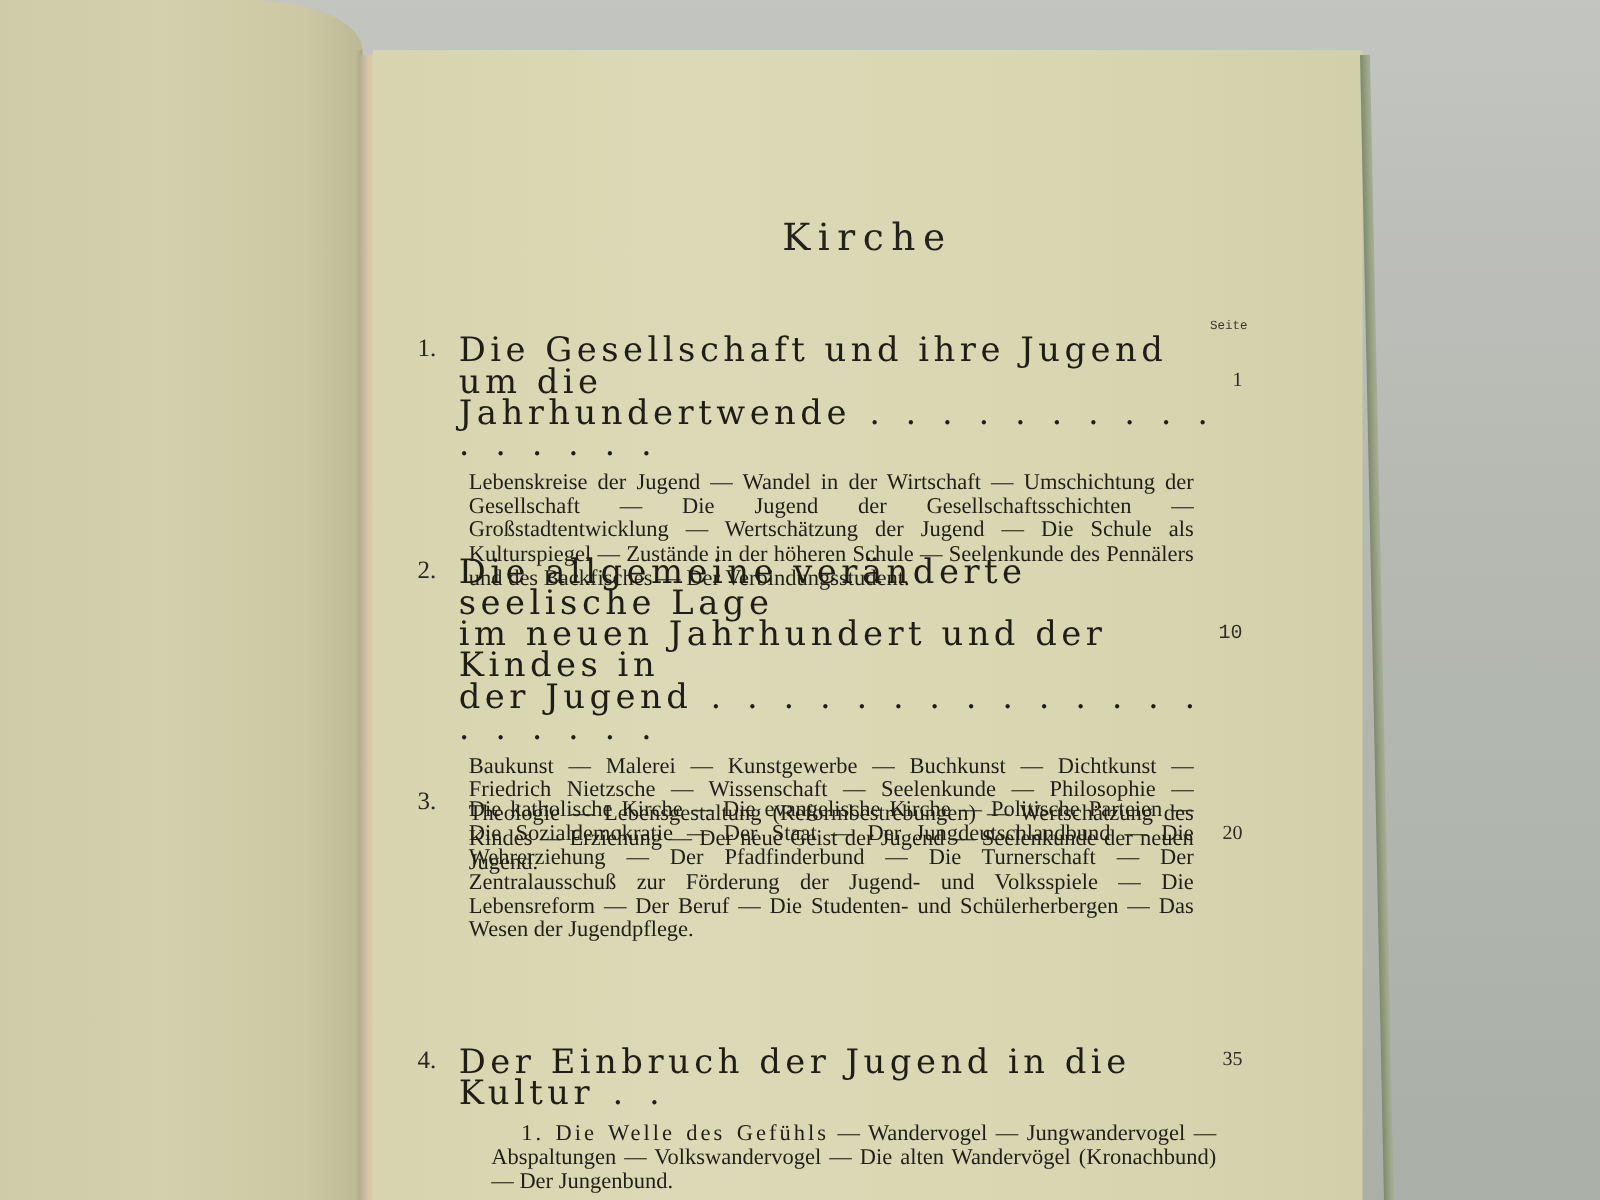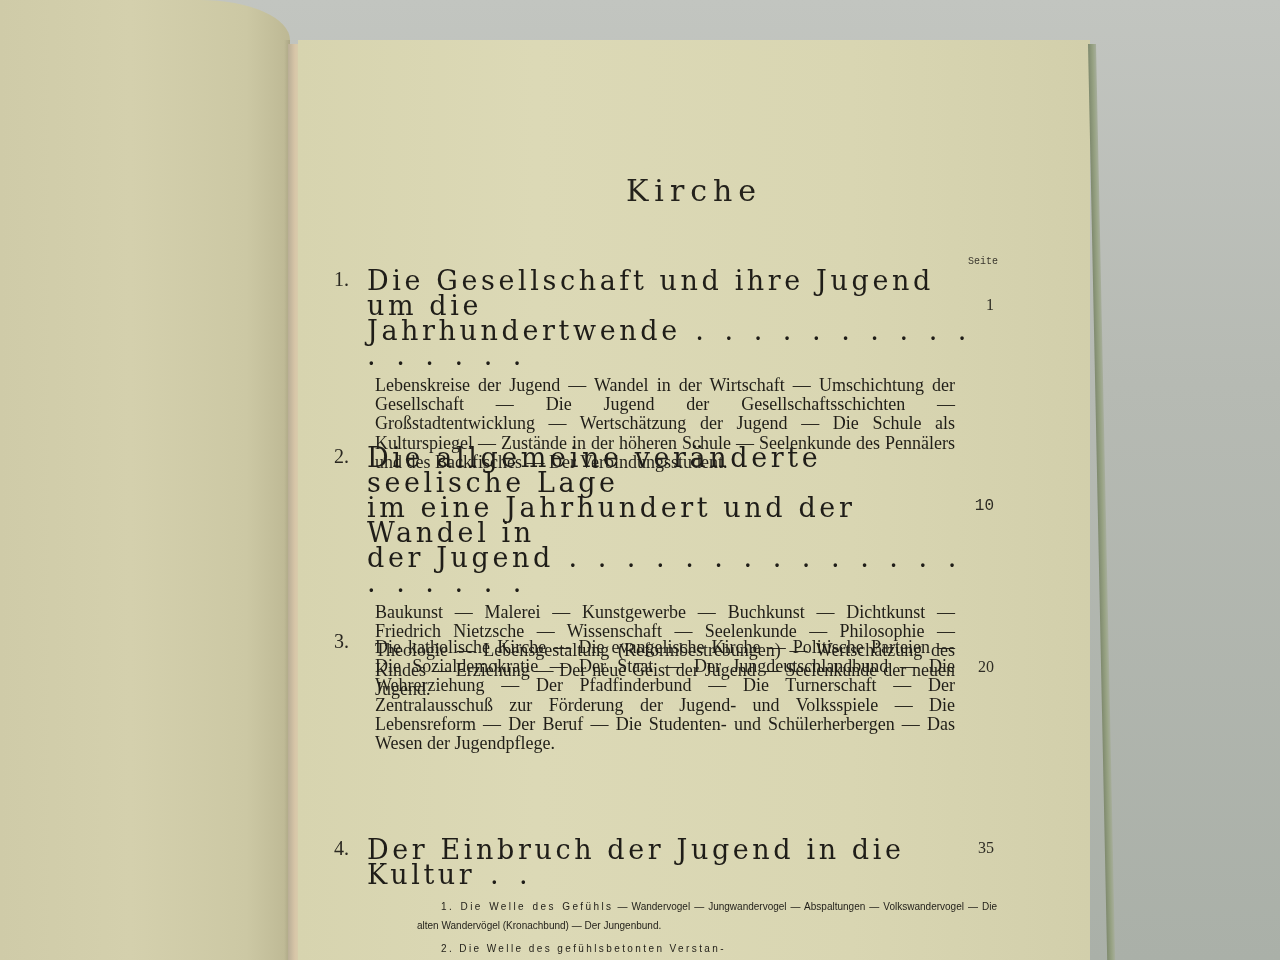--- a/index.html
+++ b/index.html
@@ -53,22 +53,22 @@
   .entry .head .leader { letter-spacing:6px; }
   .entry .page {
     position:absolute; right:-20px; font-size:16px; font-family:"Liberation Serif", serif; color:#2e2c24;
   }
   .entry .sub {
     margin-left:41px; margin-top:8px; width:580px;
     font-size:18px; line-height:19.2px; text-align:justify;
     font-family:Liberation Serif, serif; color:#201e18;
   }
   .entry .subitem {
-    margin-left:83px; width:580px; font-size:10px; line-height:19.2px; text-align:justify;
-    text-indent:24px; font-family:Liberation Sans, sans-serif; color:#201e18; margin-top:4px;
+    margin-left:59px; width:580px; font-size:18px; line-height:19.2px; text-align:justify;
+    text-indent:24px; font-family:Liberation Serif, serif; color:#201e18; margin-top:4px;
   }
   .entry .subitem .lead { letter-spacing:2.4px; }
 </style>
 </head>
 <body>
 
 <div class="left-page"></div>
 <div class="gutter"></div>
 
 <div class="right-page">
@@ -83,21 +83,21 @@
         <div><span>Jahrhundertwende</span><span class="leader"> . . . . . . . . . . . . . . . .</span></div>
       </div>
       <span class="page" style="top:28px;">1</span>
       <div class="sub">Lebenskreise der Jugend — Wandel in der Wirtschaft — Umschichtung der Gesellschaft — Die Jugend der Gesellschaftsschichten — Großstadtentwicklung — Wertschätzung der Jugend — Die Schule als Kulturspiegel — Zustände in der höheren Schule — Seelenkunde des Pennälers und des Backfisches — Der Verbindungsstudent.</div>
     </div>
 
     <div class="entry" style="top:405px;">
       <span class="num">2.</span>
       <div class="head">
         <div>Die allgemeine veränderte seelische Lage</div>
-        <div>im eine Jahrhundert und der Wandel in</div>
+        <div>im neuen Jahrhundert und der Kindes in</div>
         <div><span>der Jugend</span><span class="leader"> . . . . . . . . . . . . . . . . . . . .</span></div>
       </div>
       <span class="page" style="top:52px;font-family:Liberation Mono, monospace;">10</span>
       <div class="sub">Baukunst — Malerei — Kunstgewerbe — Buchkunst — Dichtkunst — Friedrich Nietzsche — Wissenschaft — Seelenkunde — Philosophie — Theologie — Lebensgestaltung (Reformbestrebungen) — Wertschätzung des Kindes — Erziehung — Der neue Geist der Jugend — Seelenkunde der neuen Jugend.</div>
     </div>
 
     <div class="entry" style="top:590px;">
       <span class="num">3.</span>
       <span class="page" style="top:28px;">20</span>
       <div class="sub">Die katholische Kirche — Die evangelische Kirche — Politische Parteien — Die Sozialdemokratie — Der Staat — Der Jungdeutschlandbund — Die Wehrerziehung — Der Pfadfinderbund — Die Turnerschaft — Der Zentralausschuß zur Förderung der Jugend- und Volksspiele — Die Lebensreform — Der Beruf — Die Studenten- und Schülerherbergen — Das Wesen der Jugendpflege.</div>

